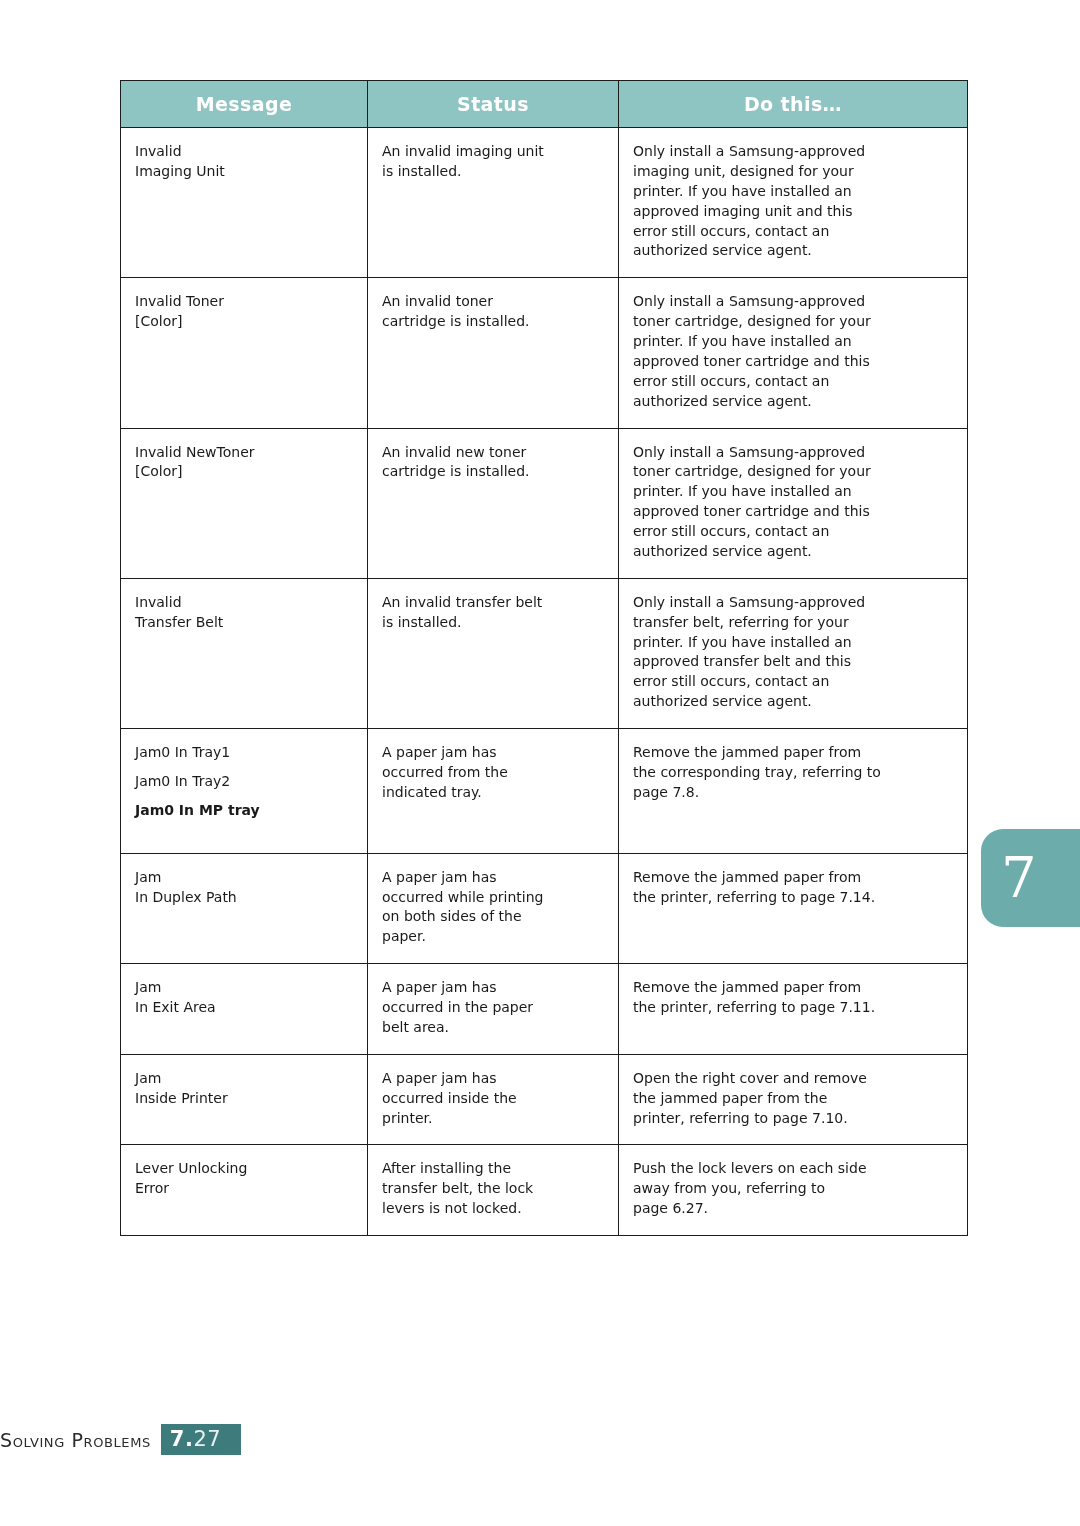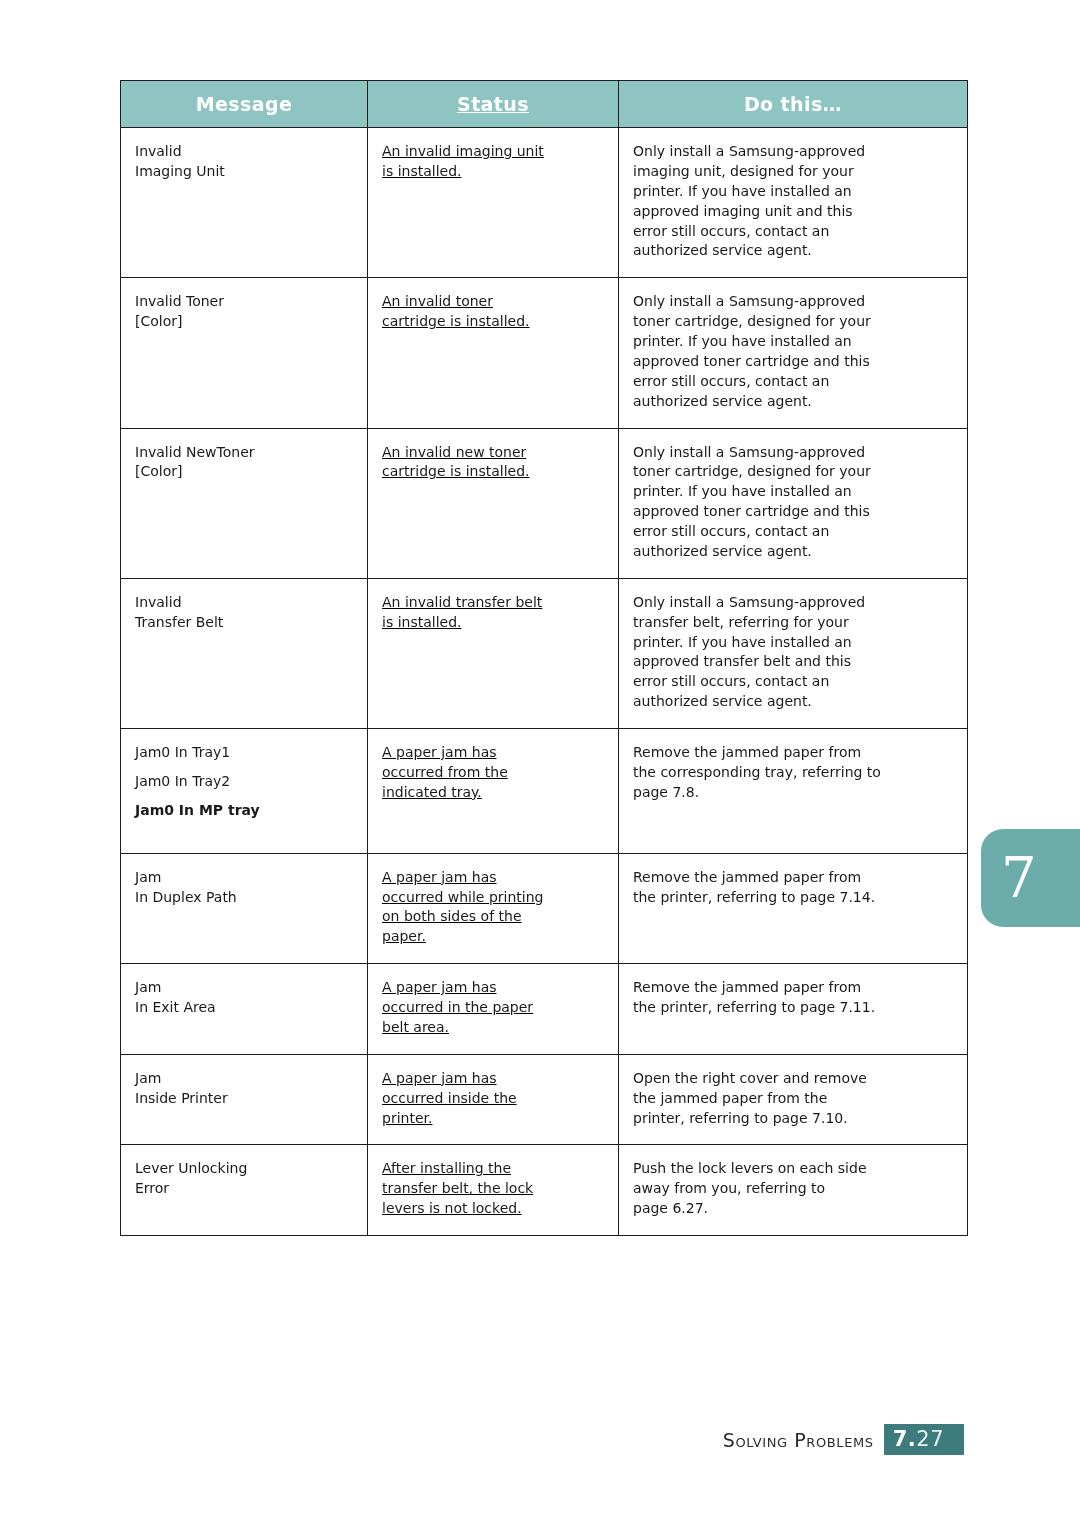--- a/index.html
+++ b/index.html
@@ -54,42 +54,42 @@
     background: #8ec4c1;
     color: #ffffff;
     font-size: 19px;
     font-weight: bold;
     text-align: center;
     height: 46px;
     letter-spacing: 0.4px;
     vertical-align: middle;
   }
   .col-msg    { width: 246px; }
-  .col-status { width: 250px; text-decoration: underline; }
+  .col-status { width: 250px; }
   .col-do     { width: 348px; }
 
   .cell {
     padding: 14px 14px 16px 14px;
     font-size: 14px;
     line-height: 1.42;
     color: #1a1a1a;
   }
   .cell .ln { display: block; white-space: pre; }
   .cell.spaced .ln { margin-bottom: 9px; }
   .cell.spaced .ln:last-child { margin-bottom: 16px; font-weight: bold; }
 
   
   #footer {
     position: absolute;
     left: 0;
     top: 1424px;
     width: 964px;
     text-align: right;
     display: flex;
-    justify-content: flex-end;
+    justify-content: flex-start;
     align-items: center;
     gap: 10px;
   }
   #footer-title {
     font-size: 19px;
     font-variant: small-caps;
     letter-spacing: 0.6px;
     color: #2b2b2b;
     font-family: "DejaVu Sans", sans-serif;
   }

